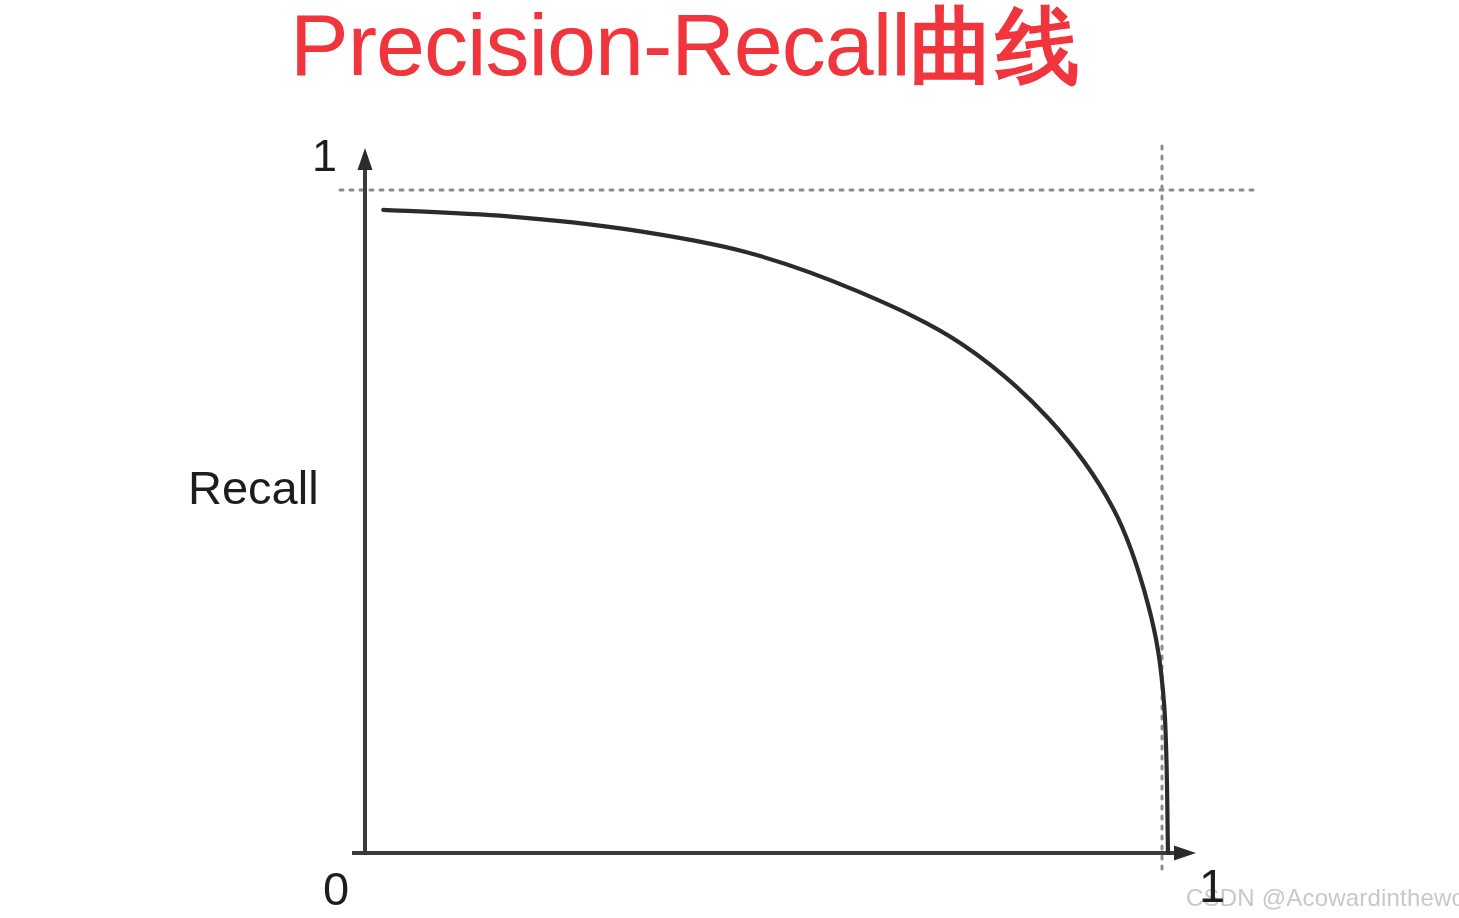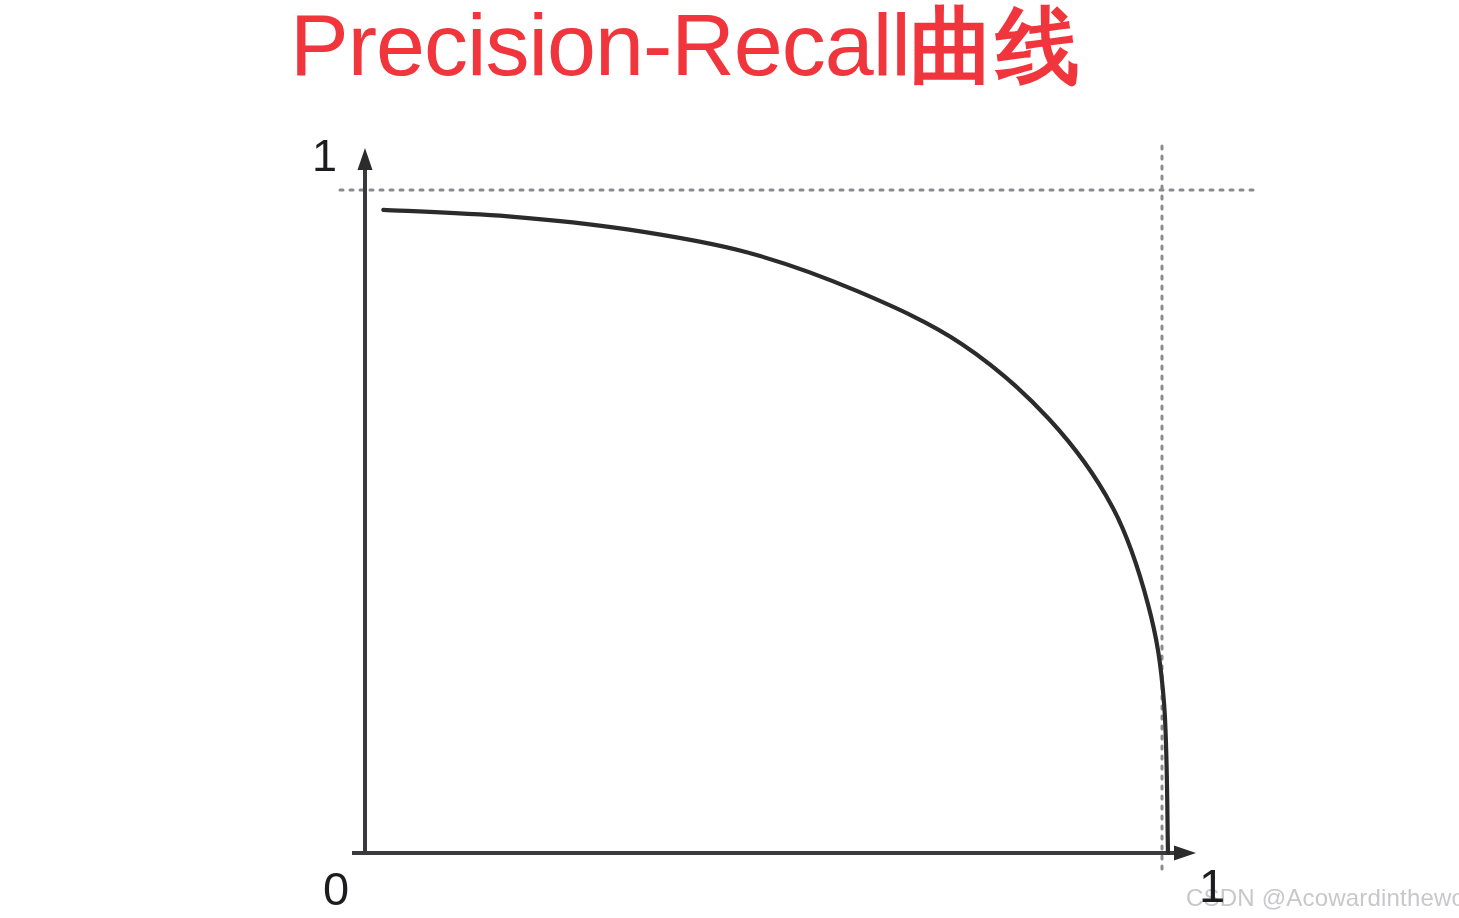--- a/index.html
+++ b/index.html
@@ -108,19 +108,20 @@
 
     <line x1="365" y1="160" x2="365" y2="854" stroke="#3a3a3c" stroke-width="4"></line>
     <polygon points="365,148 357.5,170 372.5,170" fill="#2b2b2b"></polygon>
 
     <line x1="352" y1="853" x2="1184" y2="853" stroke="#3a3a3c" stroke-width="4"></line>
     <polygon points="1196,853 1174,845.5 1174,860.5" fill="#2b2b2b"></polygon>
 
     <path id="pr-curve" fill="none" stroke="#2b2b2b" stroke-width="4.2" stroke-linecap="round" stroke-linejoin="round" d="M 383.33 209.79 C 404.14 210.88, 467.47 213.06, 508.15 216.33 C 548.83 219.59, 587.65 223.40, 627.40 229.38 C 667.15 235.37, 708.22 241.90, 746.65 252.24 C 785.08 262.58, 822.18 276.18, 857.95 291.42 C 893.73 306.66, 929.50 322.44, 961.30 343.66 C 993.10 364.88, 1023.58 391.55, 1048.75 418.75 C 1073.92 445.96, 1095.79 475.89, 1112.35 506.91 C 1128.91 537.93, 1139.51 572.21, 1148.13 604.86 C 1156.74 637.51, 1160.71 661.45, 1164.03 702.81 C 1167.34 744.17, 1167.34 827.97, 1168.00 853.00"></path>
   </svg>
 
+  <div class="axis-text" id="ylabel-recall">Recall</div>
   <div class="axis-text" id="ytick-1">1</div>
   <div class="axis-text" id="xtick-0">0</div>
   <div class="axis-text" id="xtick-1">1</div>
 
   <div id="watermark">CSDN @Acowardintheworld</div>
 
 </div>
 
 </body></html>

